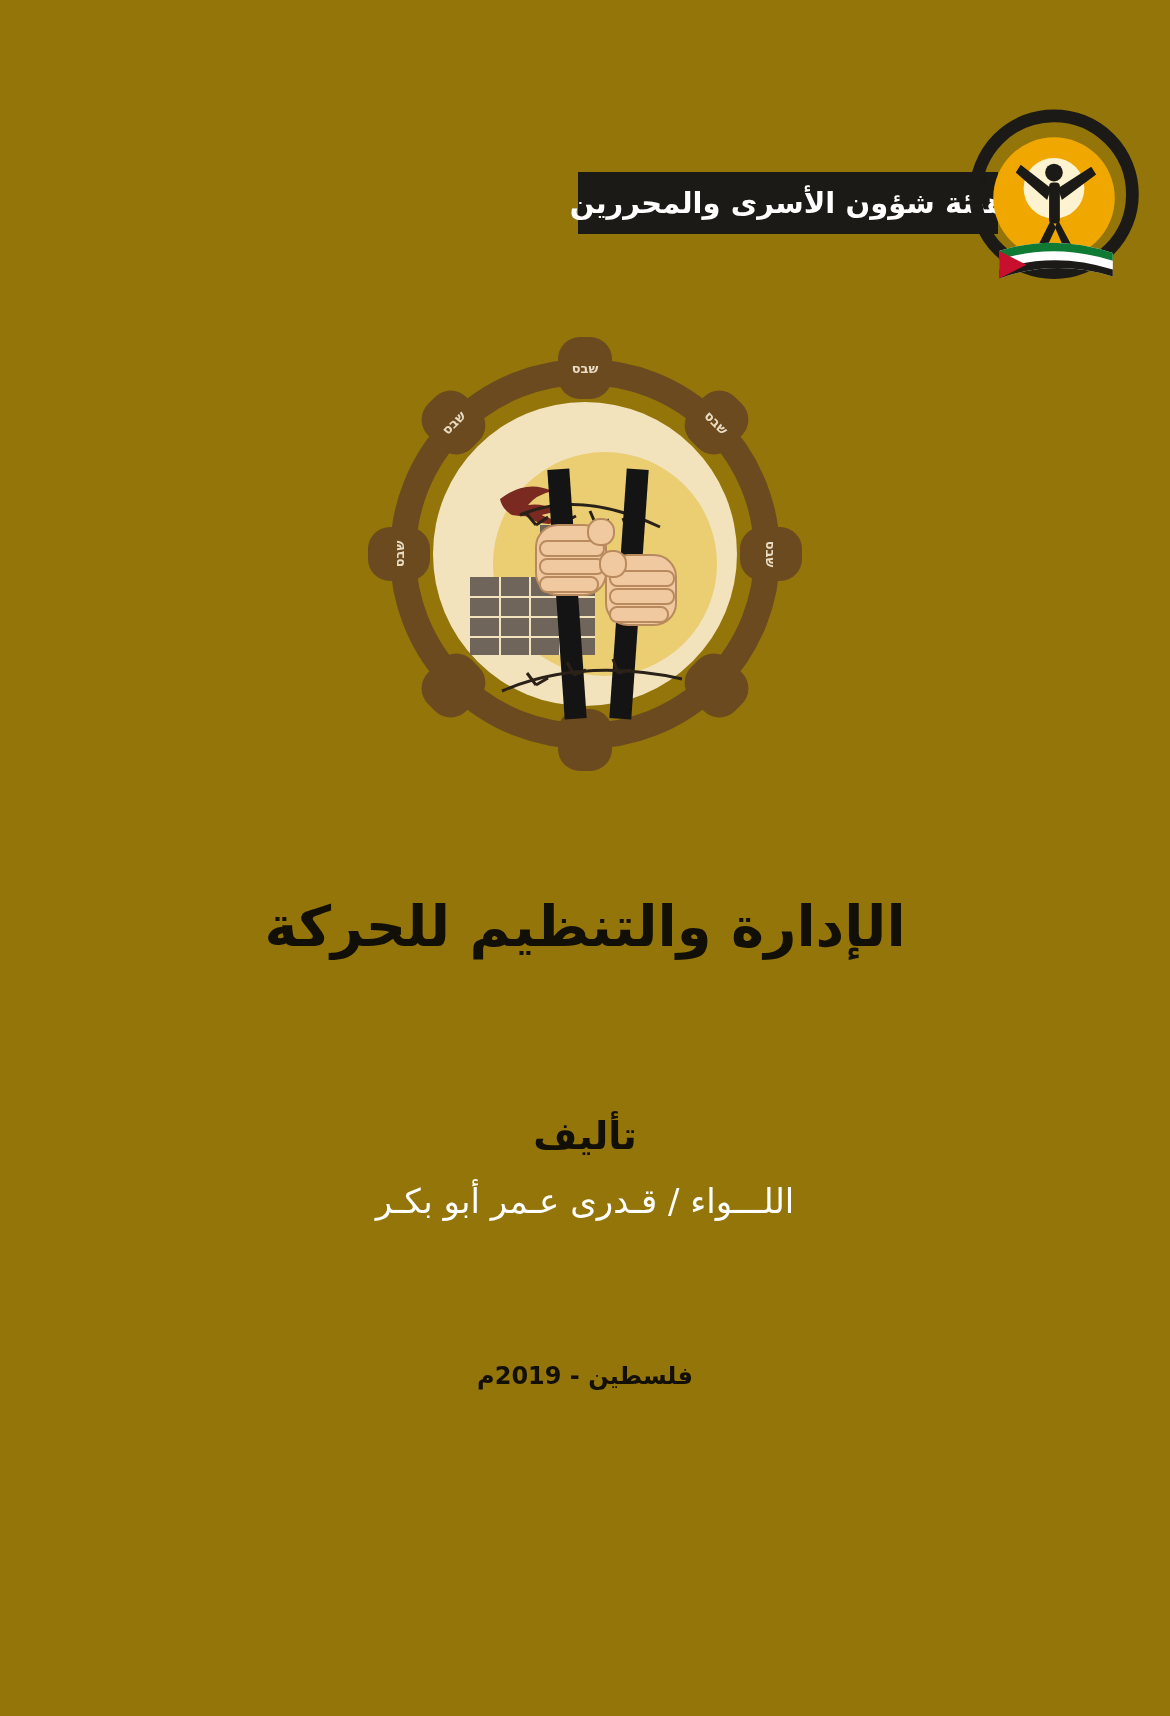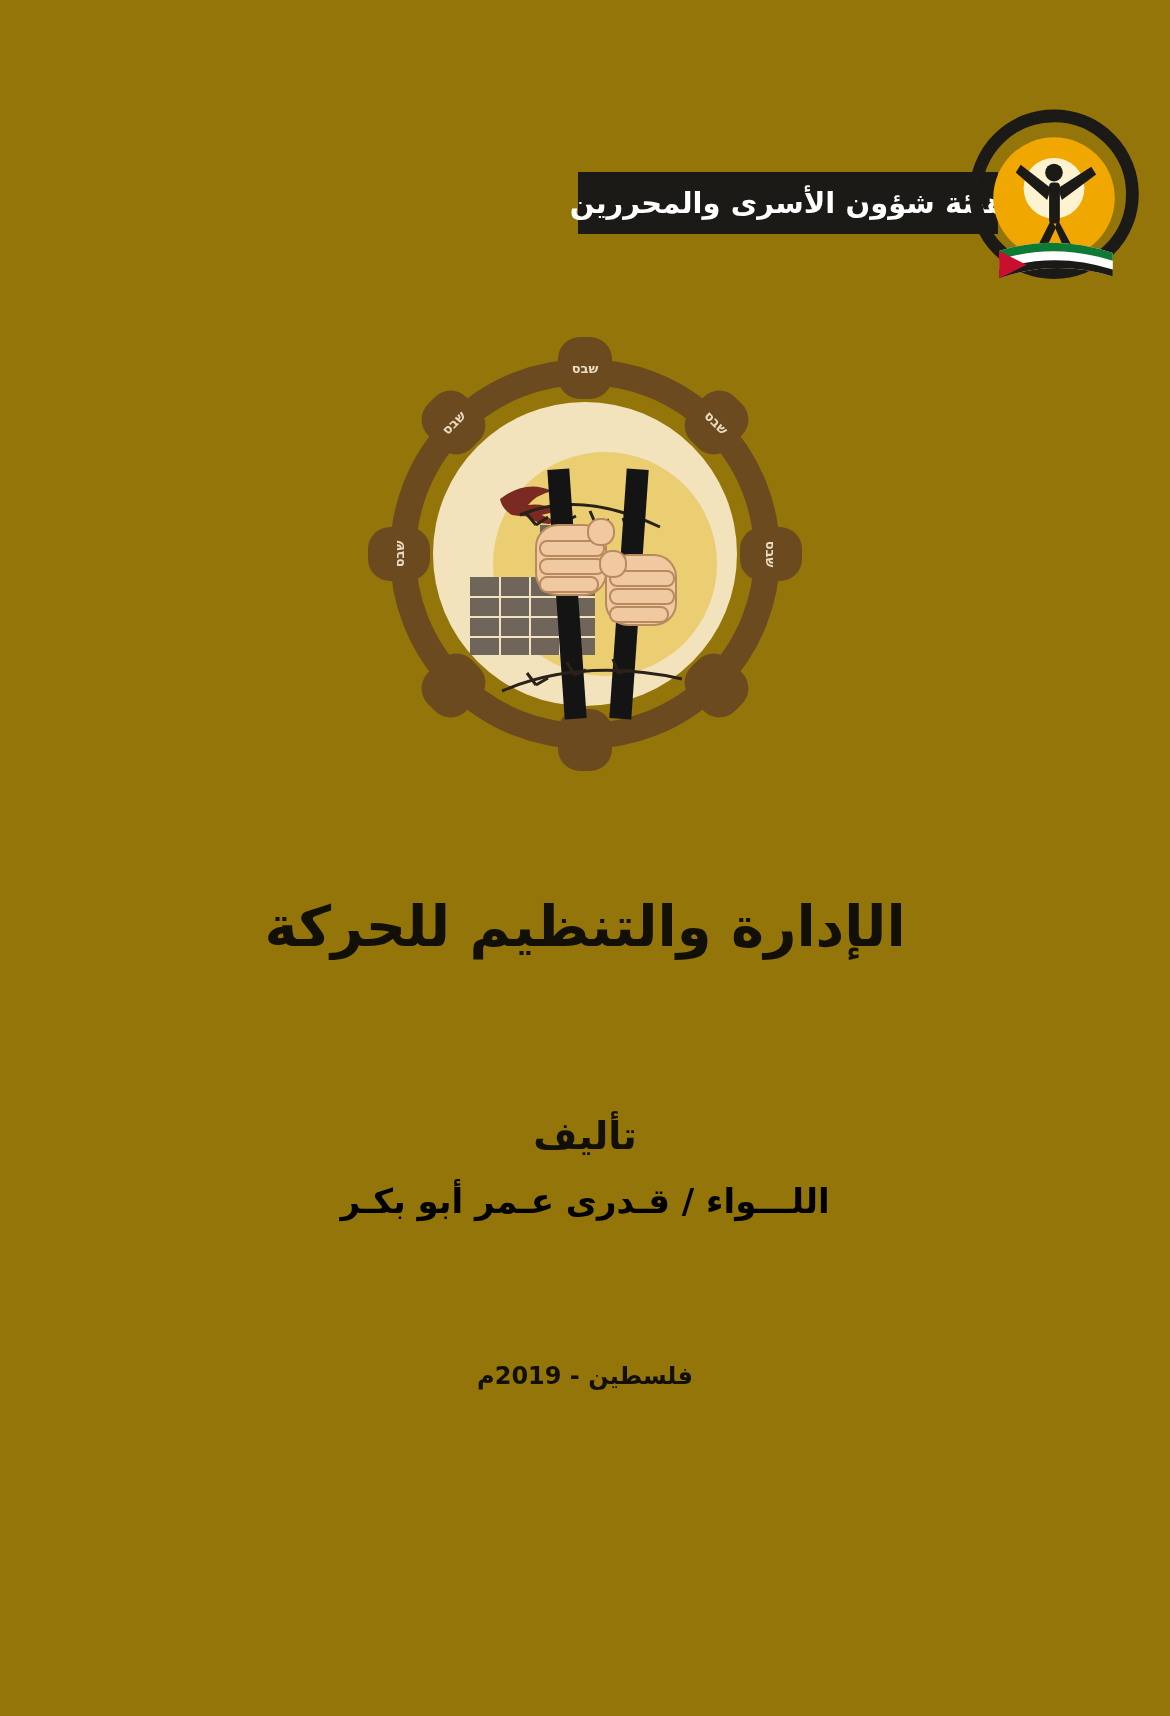--- a/index.html
+++ b/index.html
@@ -89,23 +89,23 @@
     text-align: center;
     margin-top: 16px;
   }
   .authored-by {
     color: #120f06;
     font-size: 38px;
     font-weight: bold;
     margin-bottom: 16px;
   }
   .author-name {
-    color: #000000;
+    color: #ffffff;
     font-size: 34px;
-    font-weight: bold;
+    font-weight: normal;
     line-height: 1.6;
   }
 
   
   .footer-block {
     position: absolute;
     top: 1362px;
     left: 0;
     right: 0;
     text-align: center;

